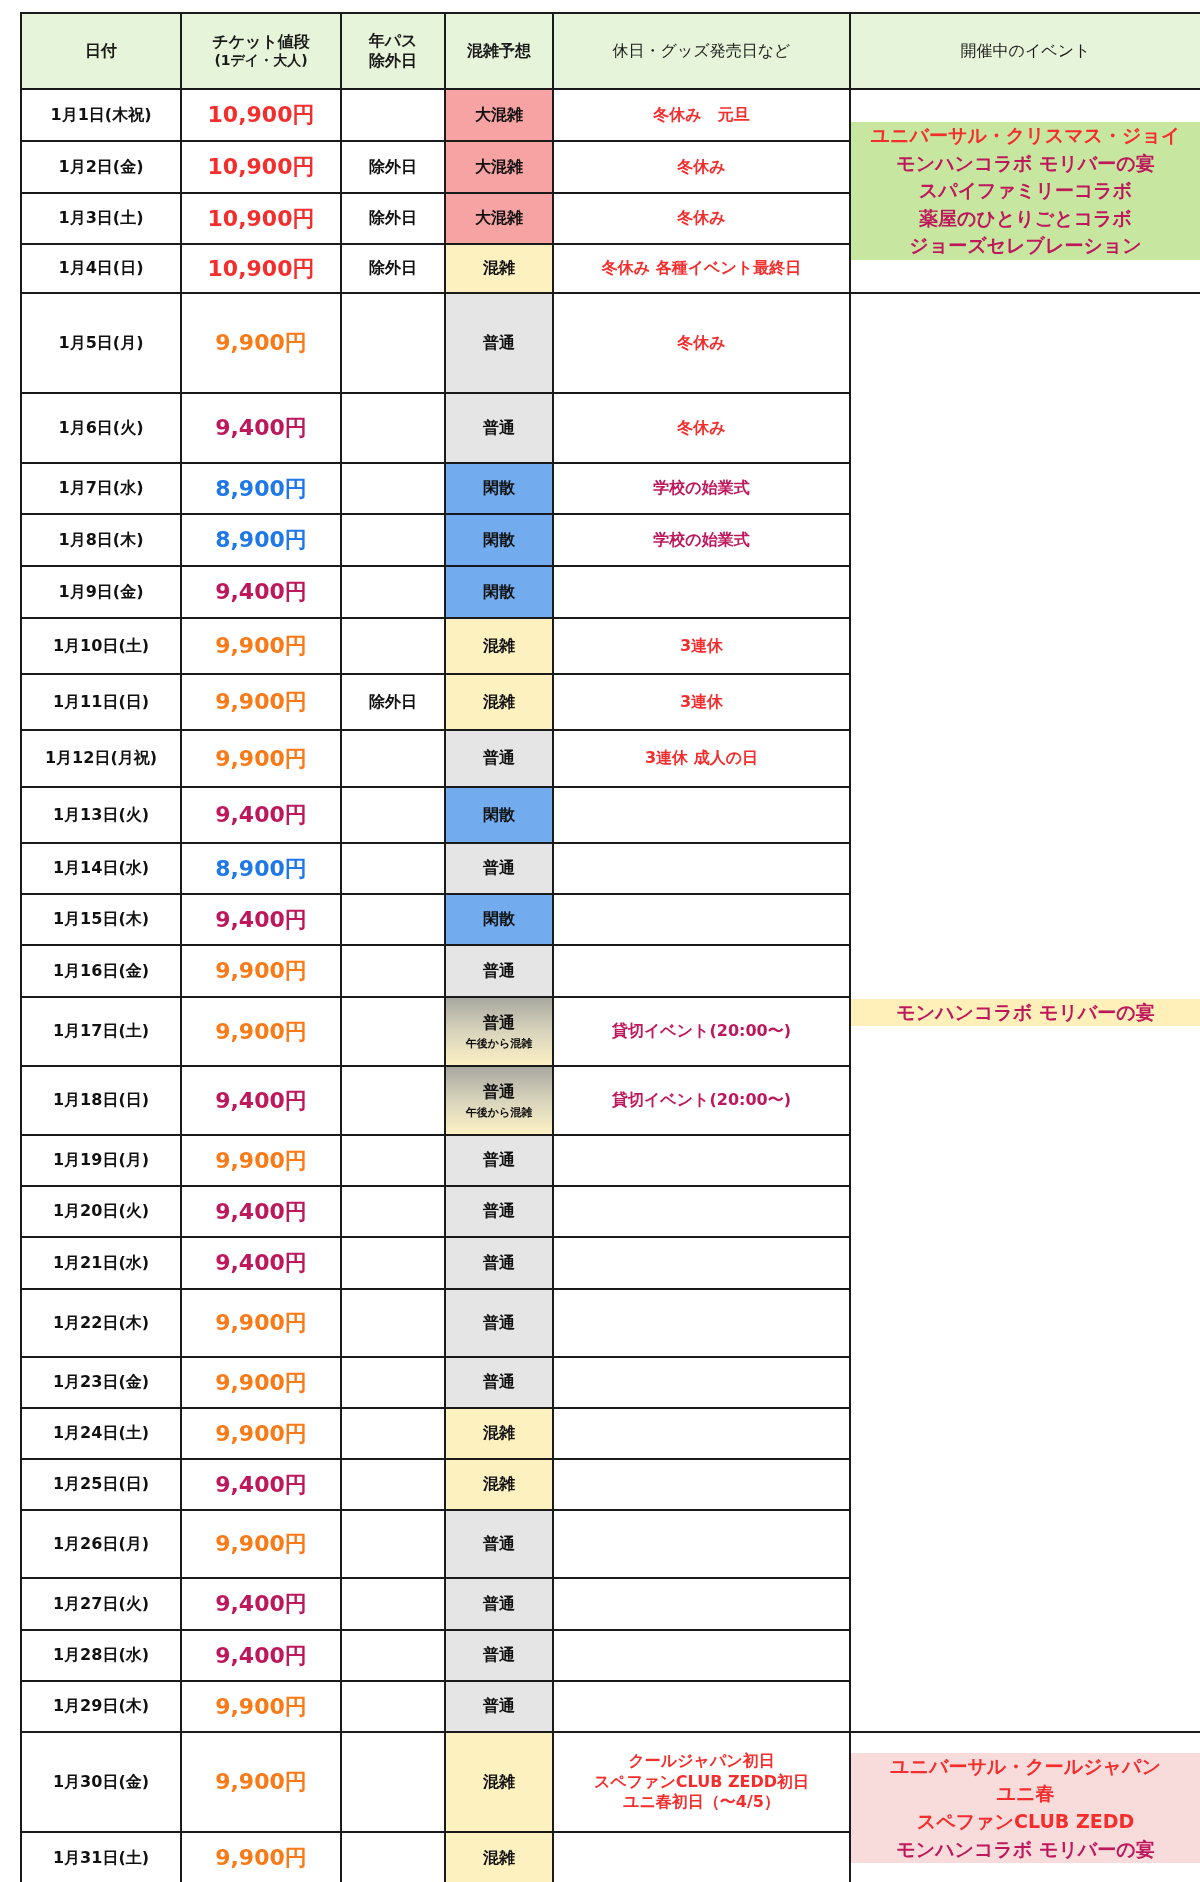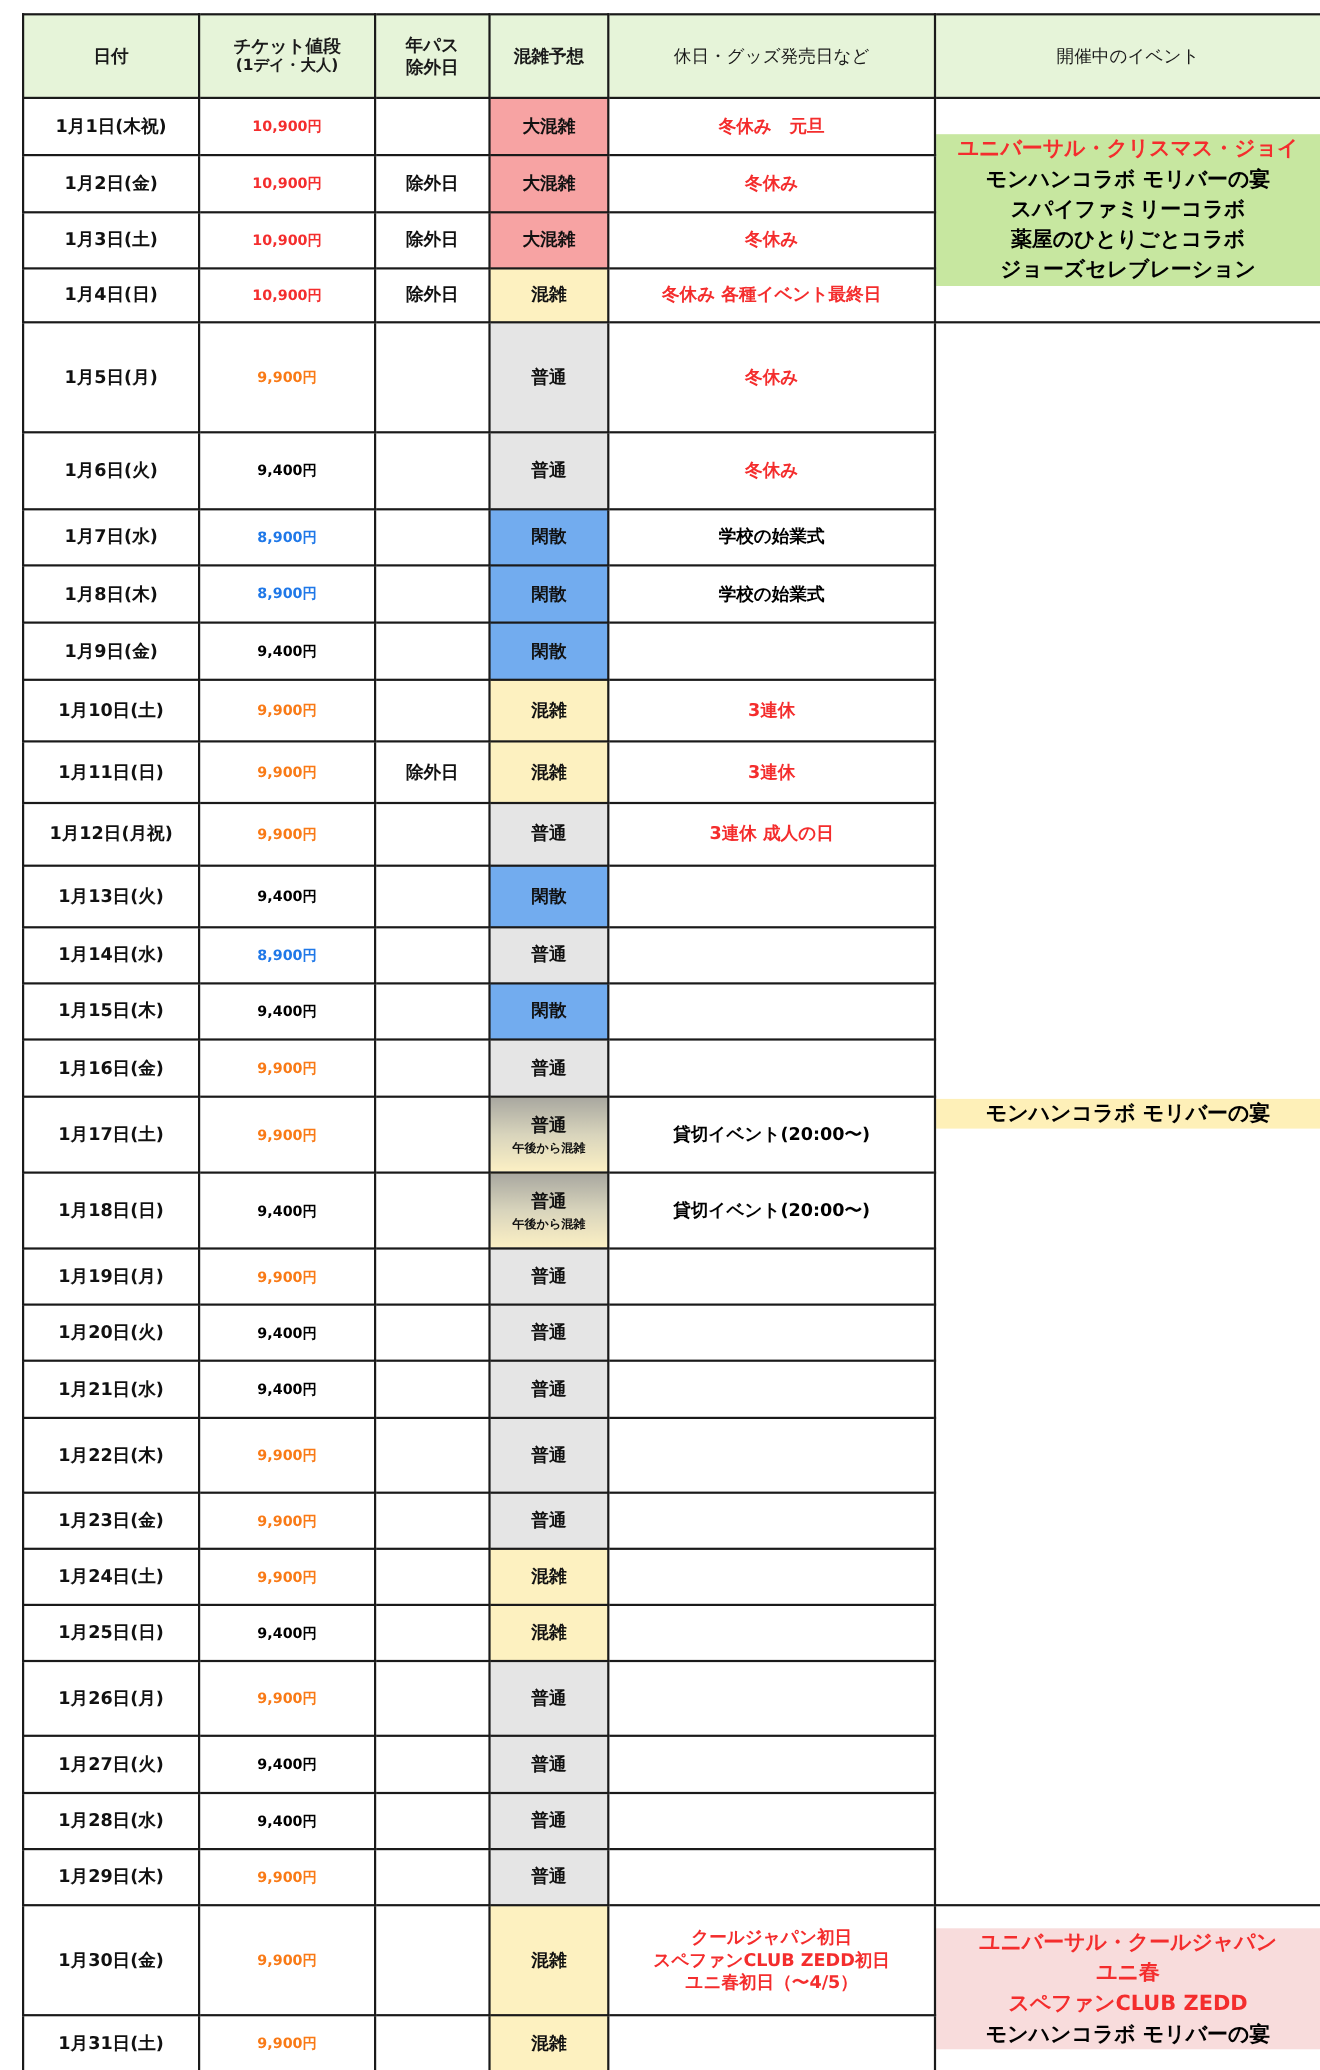--- a/index.html
+++ b/index.html
@@ -2,34 +2,34 @@
 <html><head>
 <meta charset="utf-8">
 <style>
   html, body { margin:0; padding:0; background:#ffffff; }
   body { width:1200px; height:1882px; position:relative; font-family:"DejaVu Sans","Liberation Sans",sans-serif; color:#111; }
   table.cal { position:absolute; left:20px; top:12px; border-collapse:collapse; table-layout:fixed; width:1180px; }
   table.cal td, table.cal th { border:2px solid #1a1a1a; padding:0; text-align:center; vertical-align:middle; font-weight:bold; }
   table.cal th { background:#e6f4d9; font-size:16px; line-height:1.25; color:#1a1a1a; }
   th .sub { display:block; font-size:14px; font-weight:bold; }
   td.date { font-size:16px; }
-  td.price { font-size:13px; }
+  td.price { font-size:22px; }
   td.exc { font-size:16px; font-weight:bold; }
   td.crowd { font-size:16px; }
   td.crowd .sub { display:block; font-size:11px; margin-top:2px; }
   td.hol { text-align:left; padding-left:10px; font-size:16px; line-height:1.3; }
   td.ev { background:#fff; padding:6px 8px; }
   .evbox { height:100%; box-sizing:border-box; display:flex; flex-direction:column; justify-content:center; align-items:center; font-size:19px; line-height:1.45; font-weight:bold; }
   .green { background:#c7e7a0; }
   .yellow { background:#fef0b8; }
   .pink { background:#f8dcdc; }
   .red { color:#f42d2d; }
   .orange { color:#f97a16; }
   .blue { color:#1f78e8; }
-  .black { color:#000000; }
+  .black { color:#be185d; }
   .c-big { background:#f7a3a3; }
   .c-mid { background:#fdf1c0; }
   .c-norm { background:#e5e5e5; }
   .c-low { background:#72acef; }
   .c-grad { background:linear-gradient(to bottom,#a9a8a0 0%,#d8d4bc 50%,#fcf0c4 100%); }
 </style>
 </head>
 <body>
 
 <table class="cal">

